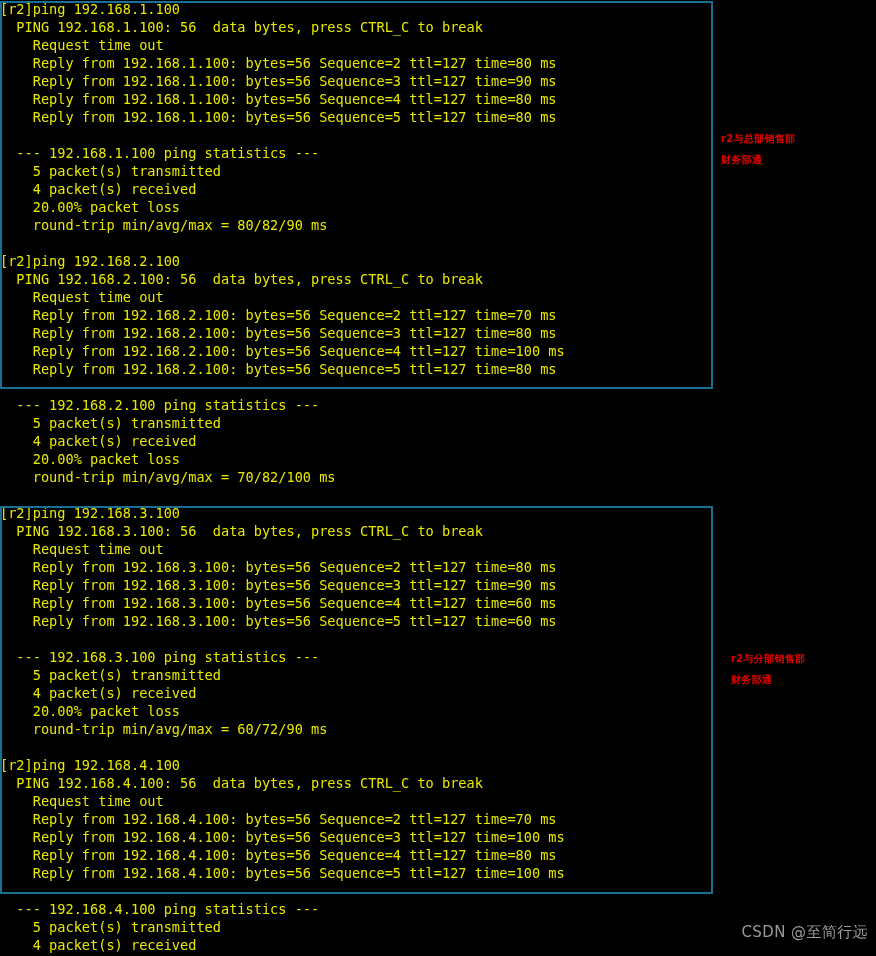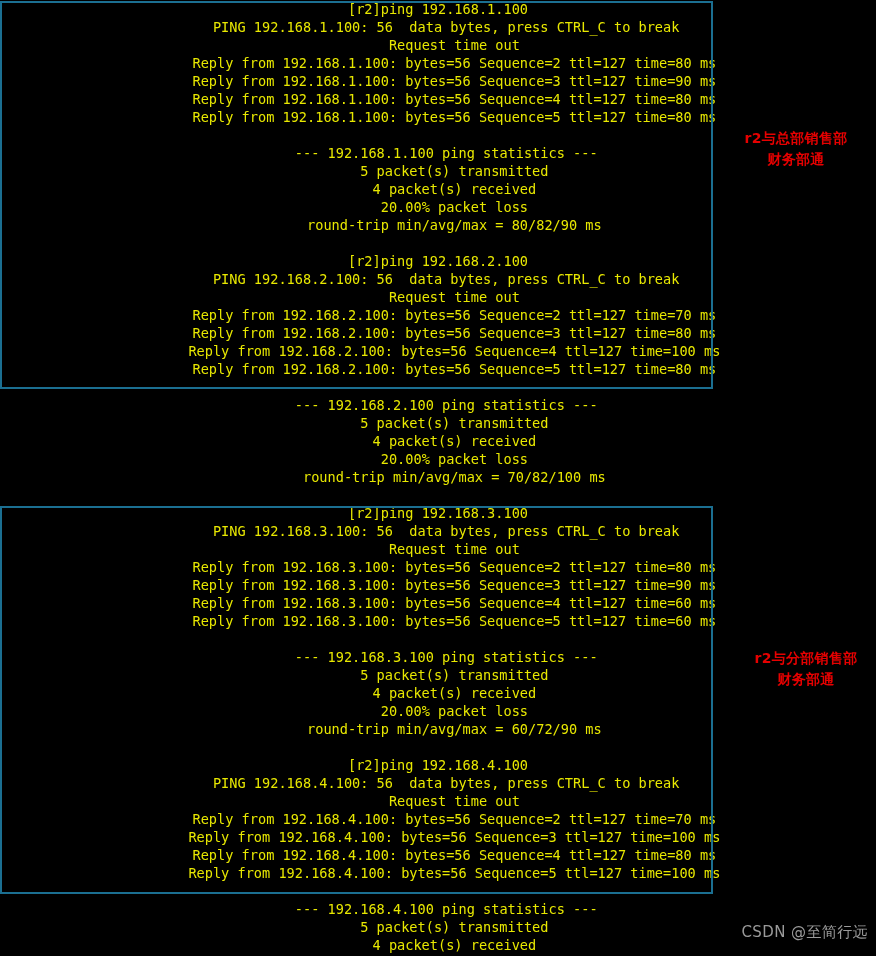--- a/index.html
+++ b/index.html
@@ -64,21 +64,21 @@
     top: 506px;
     width: 713px;
     height: 388px;
   }
 
   
   .annotation {
     position: absolute;
     color: #e60000;
     font-family: "DejaVu Sans", "Liberation Sans", sans-serif;
-    font-size: 14px;
+    font-size: 10px;
     font-weight: bold;
     line-height: 21px;
     letter-spacing: 0.3px;
     z-index: 6;
     white-space: pre-line;
   }
   #annotation-1 {
     left: 721px;
     top: 128px;
     width: 150px;
@@ -98,21 +98,21 @@
     font-family: "DejaVu Sans", "Liberation Sans", sans-serif;
     font-size: 15px;
     letter-spacing: 0.4px;
     z-index: 7;
     white-space: nowrap;
   }
 </style>
 </head>
 <body>
 
-<div id="screen" style="background: rgb(0, 0, 0); text-align: center;">
+<div id="screen" style="background: rgb(0, 0, 0);">
 
   <pre id="terminal" style="color: rgb(232, 232, 0);"><div class="line">[r2]ping 192.168.1.100</div><div class="line">  PING 192.168.1.100: 56  data bytes, press CTRL_C to break</div><div class="line">    Request time out</div><div class="line">    Reply from 192.168.1.100: bytes=56 Sequence=2 ttl=127 time=80 ms</div><div class="line">    Reply from 192.168.1.100: bytes=56 Sequence=3 ttl=127 time=90 ms</div><div class="line">    Reply from 192.168.1.100: bytes=56 Sequence=4 ttl=127 time=80 ms</div><div class="line">    Reply from 192.168.1.100: bytes=56 Sequence=5 ttl=127 time=80 ms</div><div class="line blank">&nbsp;</div><div class="line">  --- 192.168.1.100 ping statistics ---</div><div class="line">    5 packet(s) transmitted</div><div class="line">    4 packet(s) received</div><div class="line">    20.00% packet loss</div><div class="line">    round-trip min/avg/max = 80/82/90 ms</div><div class="line blank">&nbsp;</div><div class="line">[r2]ping 192.168.2.100</div><div class="line">  PING 192.168.2.100: 56  data bytes, press CTRL_C to break</div><div class="line">    Request time out</div><div class="line">    Reply from 192.168.2.100: bytes=56 Sequence=2 ttl=127 time=70 ms</div><div class="line">    Reply from 192.168.2.100: bytes=56 Sequence=3 ttl=127 time=80 ms</div><div class="line">    Reply from 192.168.2.100: bytes=56 Sequence=4 ttl=127 time=100 ms</div><div class="line">    Reply from 192.168.2.100: bytes=56 Sequence=5 ttl=127 time=80 ms</div><div class="line blank">&nbsp;</div><div class="line">  --- 192.168.2.100 ping statistics ---</div><div class="line">    5 packet(s) transmitted</div><div class="line">    4 packet(s) received</div><div class="line">    20.00% packet loss</div><div class="line">    round-trip min/avg/max = 70/82/100 ms</div><div class="line blank">&nbsp;</div><div class="line">[r2]ping 192.168.3.100</div><div class="line">  PING 192.168.3.100: 56  data bytes, press CTRL_C to break</div><div class="line">    Request time out</div><div class="line">    Reply from 192.168.3.100: bytes=56 Sequence=2 ttl=127 time=80 ms</div><div class="line">    Reply from 192.168.3.100: bytes=56 Sequence=3 ttl=127 time=90 ms</div><div class="line">    Reply from 192.168.3.100: bytes=56 Sequence=4 ttl=127 time=60 ms</div><div class="line">    Reply from 192.168.3.100: bytes=56 Sequence=5 ttl=127 time=60 ms</div><div class="line blank">&nbsp;</div><div class="line">  --- 192.168.3.100 ping statistics ---</div><div class="line">    5 packet(s) transmitted</div><div class="line">    4 packet(s) received</div><div class="line">    20.00% packet loss</div><div class="line">    round-trip min/avg/max = 60/72/90 ms</div><div class="line blank">&nbsp;</div><div class="line">[r2]ping 192.168.4.100</div><div class="line">  PING 192.168.4.100: 56  data bytes, press CTRL_C to break</div><div class="line">    Request time out</div><div class="line">    Reply from 192.168.4.100: bytes=56 Sequence=2 ttl=127 time=70 ms</div><div class="line">    Reply from 192.168.4.100: bytes=56 Sequence=3 ttl=127 time=100 ms</div><div class="line">    Reply from 192.168.4.100: bytes=56 Sequence=4 ttl=127 time=80 ms</div><div class="line">    Reply from 192.168.4.100: bytes=56 Sequence=5 ttl=127 time=100 ms</div><div class="line blank">&nbsp;</div><div class="line">  --- 192.168.4.100 ping statistics ---</div><div class="line">    5 packet(s) transmitted</div><div class="line">    4 packet(s) received</div></pre>
 
   <div class="hl-box" id="hl-box-1" style="border-color: rgb(27, 111, 145);"></div>
 
   <div class="hl-box" id="hl-box-2" style="border-color: rgb(27, 111, 145);"></div>
 
   <div class="annotation" id="annotation-1" style="color: rgb(230, 0, 0);">r2与总部销售部
 财务部通</div>
 

